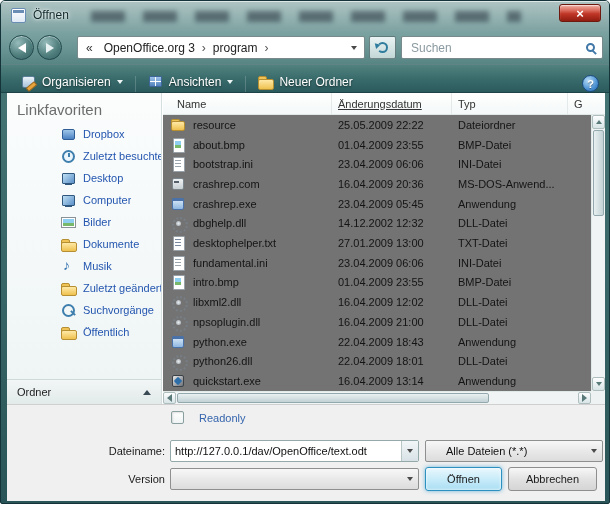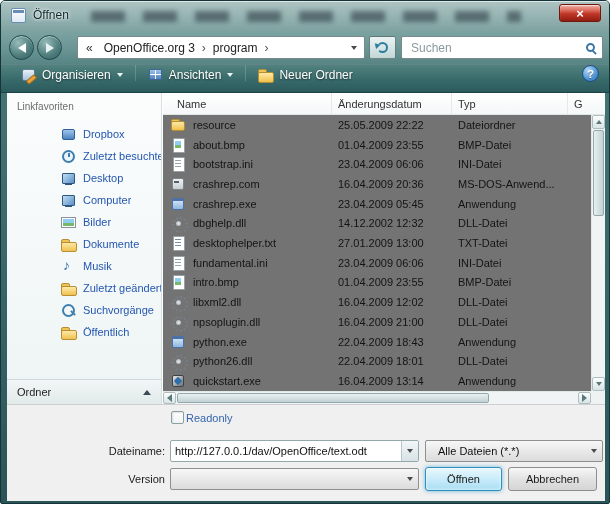--- a/index.html
+++ b/index.html
@@ -42,21 +42,21 @@
   .searchbox{position:absolute;left:400px;top:5px;width:202px;height:23px;background:#fff;
     border:1px solid rgba(30,60,62,.6);border-radius:2px;display:flex;align-items:center;padding:0 7px;}
   .searchbox input{border:none;outline:none;flex:1;font:12px "Liberation Sans",sans-serif;color:#333;background:transparent;}
   .searchbox input::placeholder{color:#8a9aa0;}
   .mag-icon{width:9px;height:9px;border:2px solid #4178a8;border-radius:50%;position:relative;flex:none;}
   .mag-icon::after{content:"";position:absolute;right:-4px;bottom:-3px;width:6px;height:2px;background:#4178a8;transform:rotate(45deg);}
   
   .toolbar{position:absolute;left:0;top:63px;right:0;height:29px;
     background:linear-gradient(180deg,#51827f,#3a6c6c 50%,#2b5a5d);
     border-top:1px solid rgba(255,255,255,.25);border-bottom:1px solid #1c4346;
-    display:flex;align-items:flex-start;padding:0 10px;}
+    display:flex;align-items:flex-end;padding:0 10px;}
   .tb-btn{display:flex;align-items:center;gap:6px;color:#fff;font-size:12px;padding:3px 10px;border-radius:3px;
     text-shadow:0 1px 2px rgba(0,0,0,.55);}
   .tb-sep{width:1px;height:16px;background:rgba(255,255,255,.18);margin:0 2px;}
   .tb-icon{width:15px;height:14px;position:relative;flex:none;}
   .organize-icon::before{content:"";position:absolute;inset:1px;background:linear-gradient(180deg,#eaf2f8,#a9c4da);
     border:1px solid #5d7e99;border-radius:2px;}
   .organize-icon::after{content:"";position:absolute;right:-1px;bottom:0;width:9px;height:3px;background:#e8a33d;
     border:1px solid #9a6a1f;transform:rotate(-40deg);border-radius:1px;}
   .views-icon::before{content:"";position:absolute;inset:1px 1px 2px 1px;
     background:linear-gradient(#fff,#fff) 50% 0/1px 100% no-repeat,
@@ -74,21 +74,21 @@
   .tri{display:inline-block;width:0;height:0;}
   .tri.down{border-left:3px solid transparent;border-right:3px solid transparent;border-top:4px solid #4a4a4a;}
   .tri.down.white{border-top-color:#eef6f6;}
   .tri.up{border-left:4px solid transparent;border-right:4px solid transparent;border-bottom:5px solid #3a4a55;}
   .tri.left{border-top:4px solid transparent;border-bottom:4px solid transparent;border-right:5px solid #5a7a7a;}
   .tri.right{border-top:4px solid transparent;border-bottom:4px solid transparent;border-left:5px solid #5a7a7a;}
   
   .content{position:absolute;left:6px;top:92px;width:598px;height:311px;background:#fff;}
   .sidebar{position:absolute;left:0;top:0;bottom:0;width:155px;border-right:1px solid #d5dfdf;
     background:linear-gradient(180deg,#fbfdfd,#eef4f4);}
-  .sb-header{padding:8px 0 0 10px;font-size:10px;color:#6d6d6d;}
+  .sb-header{padding:8px 0 0 10px;font-size:15px;color:#6d6d6d;}
   .sb-items{position:absolute;left:0;top:30px;right:0;}
   .sb-item{display:flex;align-items:center;height:22px;padding-left:10px;font-size:11px;color:#2456b0;cursor:default;margin-left:44px;}
   .sb-item span.lbl{white-space:nowrap;overflow:hidden;}
   .sb-folders{position:absolute;left:0;right:0;bottom:0;height:25px;border-top:1px solid #cfd9d9;
     background:linear-gradient(180deg,#f2f6f6,#e2eaea);display:flex;align-items:center;justify-content:space-between;
     padding:0 10px;font-size:11px;color:#222;}
   
   .sicon{width:15px;height:15px;position:relative;display:inline-block;flex:none;margin-right:7px;}
   .sicon[data-icon="dropbox"]::before{content:"";position:absolute;inset:2px 1px;background:linear-gradient(180deg,#9fc6ea,#4c82c2);
     border:1px solid #2f5d96;border-radius:2px;}
@@ -107,21 +107,21 @@
     background:linear-gradient(180deg,#8ecef0 55%,#78b86a 55%);}
   .sicon[data-icon="music"]::before{content:"♪";position:absolute;left:2px;top:-2px;font-size:14px;color:#2f6fae;font-weight:bold;}
   .sicon[data-icon="searches"]::before{content:"";position:absolute;left:1px;top:1px;width:9px;height:9px;border:2px solid #3f7fae;border-radius:50%;}
   .sicon[data-icon="searches"]::after{content:"";position:absolute;left:9px;top:9px;width:6px;height:2px;background:#3f7fae;transform:rotate(45deg);}
   
   .filearea{position:absolute;left:156px;top:0;right:0;bottom:0;background:#737373;}
   .col-headers{position:absolute;left:0;right:0;top:0;height:22px;background:linear-gradient(180deg,#ffffff,#f4f8f8);
     border-bottom:1px solid #dfe7e7;display:flex;}
   .hcell{display:flex;align-items:center;font-size:11px;color:#333;border-right:1px solid #e4eaea;}
   .hcell.name{width:169px;padding-left:14px;}
-  .hcell.date{width:120px;padding-left:6px;}
+  .hcell.date{width:120px;padding-left:6px;text-decoration:underline;}
   .hcell.typ{width:116px;padding-left:6px;}
   .hcell.g{flex:1;padding-left:6px;border-right:none;}
   .rows{position:absolute;left:0;right:14px;top:22px;bottom:13px;overflow:hidden;}
   .frow{display:flex;align-items:center;height:19.71px;padding-left:8px;font-size:11px;color:#141414;cursor:default;}
   .fname{width:145px;white-space:nowrap;overflow:hidden;}
   .fdate{width:120px;white-space:nowrap;}
   .ftype{flex:1;white-space:nowrap;overflow:hidden;}
   
   .ficon{width:14px;height:14px;position:relative;display:inline-block;flex:none;margin-right:8px;}
   .ficon[data-icon="folder"]::before{content:"";position:absolute;left:0;top:1px;width:7px;height:4px;background:#f0c356;
@@ -159,34 +159,34 @@
     border:1px solid #93a9ad;border-radius:2px;}
   .hscroll{position:absolute;left:0;right:14px;bottom:0;height:13px;background:#f0f4f4;border-top:1px solid #e0e8e8;}
   .hs-btn{position:absolute;top:0;bottom:0;width:13px;background:linear-gradient(180deg,#fdfefe,#d8e4e6);
     border:1px solid #aebebe;border-radius:2px;display:flex;align-items:center;justify-content:center;}
   .hs-left{left:0;} .hs-right{right:0;}
   .hs-thumb{position:absolute;left:14px;top:1px;bottom:1px;width:312px;background:linear-gradient(180deg,#e9f0f1,#c2d2d5);
     border:1px solid #93a9ad;border-radius:2px;}
   .corner{position:absolute;right:0;bottom:0;width:14px;height:13px;background:#eef2f2;}
   
   .footer{position:absolute;left:6px;top:403px;width:598px;height:97px;background:#f0f0f0;border-top:1px solid #cfcfcf;}
-  .readonly{position:absolute;left:164px;top:6px;display:flex;align-items:center;gap:2px;font-size:11px;color:#3565ad;}
+  .readonly{position:absolute;left:164px;top:6px;display:flex;align-items:center;gap:15px;font-size:11px;color:#3565ad;}
   .cb{width:13px;height:13px;background:linear-gradient(180deg,#fff,#f0f4f4);border:1px solid #8aa0a0;border-radius:2px;
     box-shadow:inset 1px 1px 2px rgba(0,0,0,.12);}
   .flabel{position:absolute;width:100px;text-align:right;font-size:11px;color:#1a1a1a;line-height:22px;}
   .flabel.fn{left:58px;top:35px;} .flabel.ver{left:58px;top:63px;}
   .combo{position:absolute;height:22px;border:1px solid #94a9a9;background:#fff;display:flex;align-items:center;border-radius:2px;}
   .combo .dd{width:17px;height:100%;margin-left:auto;display:flex;align-items:center;justify-content:center;
     background:linear-gradient(180deg,#f2f6f8,#d8e2e6);border-left:1px solid #b8c6c6;}
   .combo.filename{left:163px;top:35px;width:249px;}
   .combo.filename input{border:none;outline:none;flex:1;min-width:0;font:11px "Liberation Sans",sans-serif;color:#111;
     padding:0 4px;background:transparent;}
   .combo.gray{background:linear-gradient(180deg,#f7f7f7,#e9e9e9 50%,#dcdcdc);border-color:#8e8f8f;}
   .combo.gray .dd{background:transparent;border-left:none;}
-  .combo.filetype{left:418px;top:35px;width:178px;font-size:11px;color:#111;padding-left:12px;}
+  .combo.filetype{left:418px;top:35px;width:178px;font-size:11px;color:#111;padding-left:20px;}
   .combo.version{left:163px;top:63px;width:249px;}
   .btn{position:absolute;height:24px;font:11px "Liberation Sans",sans-serif;color:#1a1a1a;border-radius:3px;cursor:default;}
   .btn.default{left:418px;top:62px;width:77px;border:1px solid #2c90c0;
     background:linear-gradient(180deg,#e9f7fd,#c9ecf9 50%,#a9def3);
     box-shadow:inset 0 0 3px #fff,0 0 4px rgba(60,160,210,.7);}
   .btn.cancel{left:501px;top:62px;width:89px;border:1px solid #8e8e8e;
     background:linear-gradient(180deg,#f7f7f7,#e2e2e2 50%,#d5d5d5);}
 </style>
 </head>
 <body>

